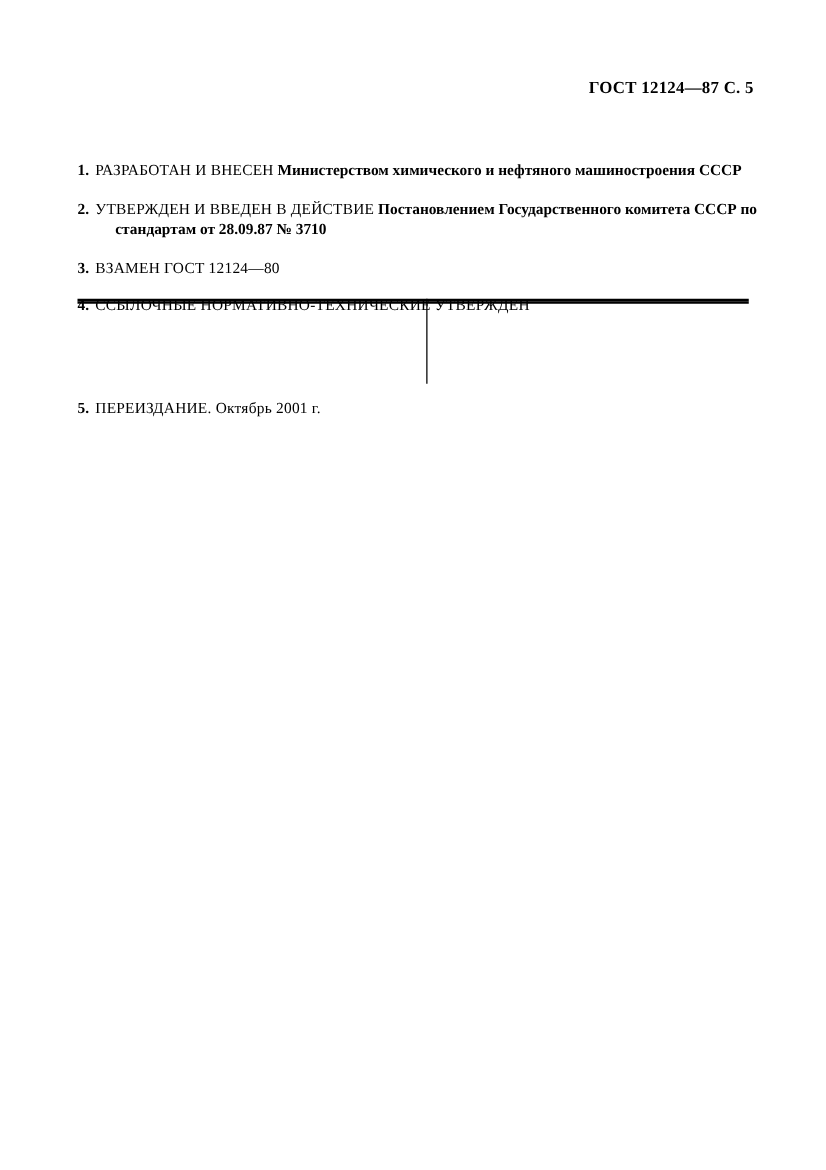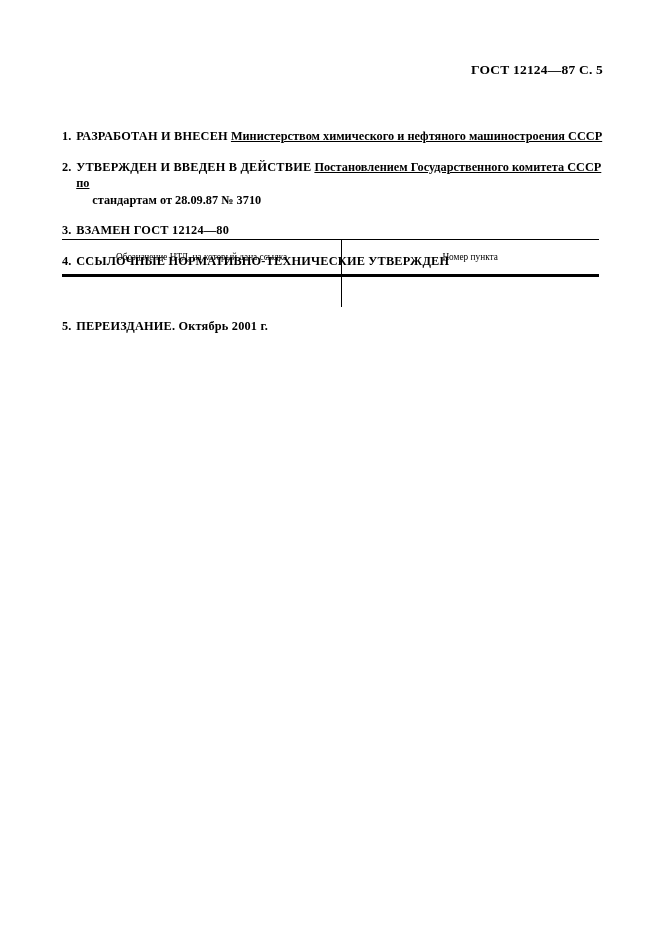--- a/index.html
+++ b/index.html
@@ -62,26 +62,25 @@
   }
   .item .txt {
     flex: 1 1 auto;
   }
   .item-1 { margin-top: 8px; }
   .item-2 { margin-top: 14px; }
   .item-3 { margin-top: 14px; }
   .item-4 { margin-top: 14px; }
 
   .caps {
-    font-weight: bold;
+    font-weight: normal;
     letter-spacing: 0.2px;
   }
   .normal-bold {
     font-weight: bold;
-    text-decoration: underline;
   }
   .indent-line {
     display: block;
     padding-left: 16px;
     font-weight: bold;
   }
 
   .table-wrap {
     position: absolute;
     top: 239px;
@@ -158,28 +157,20 @@
     <div class="item item-4">
       <span class="num">4.</span>
       <span class="txt"><span class="caps">ССЫЛОЧНЫЕ НОРМАТИВНО-ТЕХНИЧЕСКИЕ УТВЕРЖДЕН</span></span>
     </div>
 
   </div>
 
   <div class="table-wrap">
     <div class="table-inner">
       <div class="rule-top"></div>
-      <table class="ref-table">
-        <tbody>
-            <tr class="thead-row">
-          <td class="col-left">Обозначение НТД, на который дана ссылка</td>
-          <td class="col-right">Номер пункта</td>
-        </tr>
-      </tbody>
-        </table>
       <div class="rule-mid"></div>
       <div class="rule-bot"></div>
       <div class="vsep" style="top:0;height:68px;"></div>
     </div>
   </div>
 
   <div class="content" style="top:318px;">
     <div class="item" style="margin-top:0;">
       <span class="num">5.</span>
       <span class="txt"><span class="caps">ПЕРЕИЗДАНИЕ. Октябрь 2001 г.</span></span>

